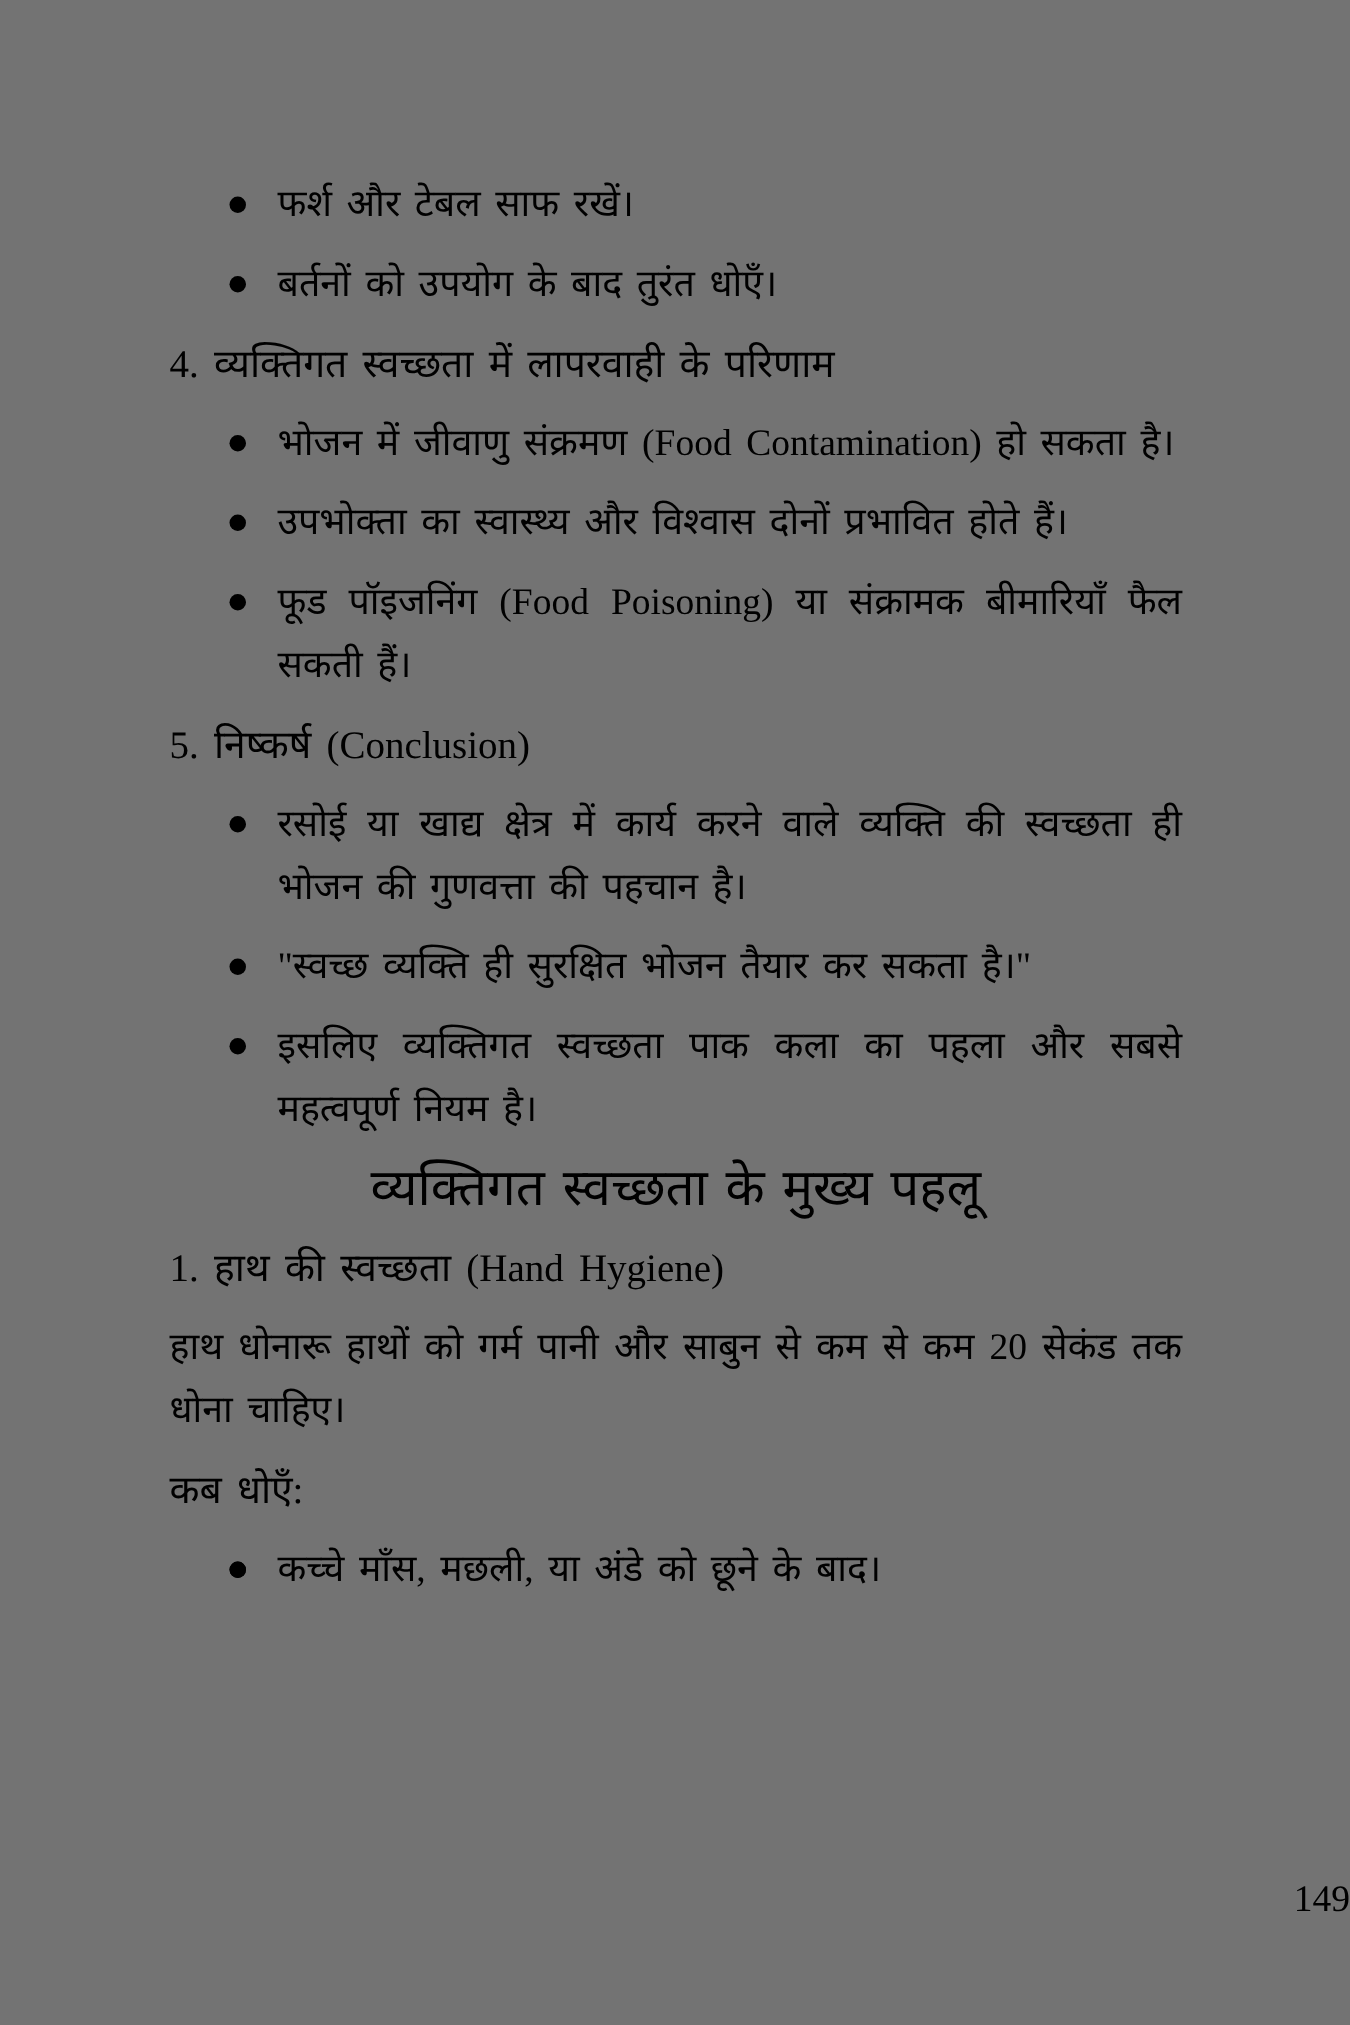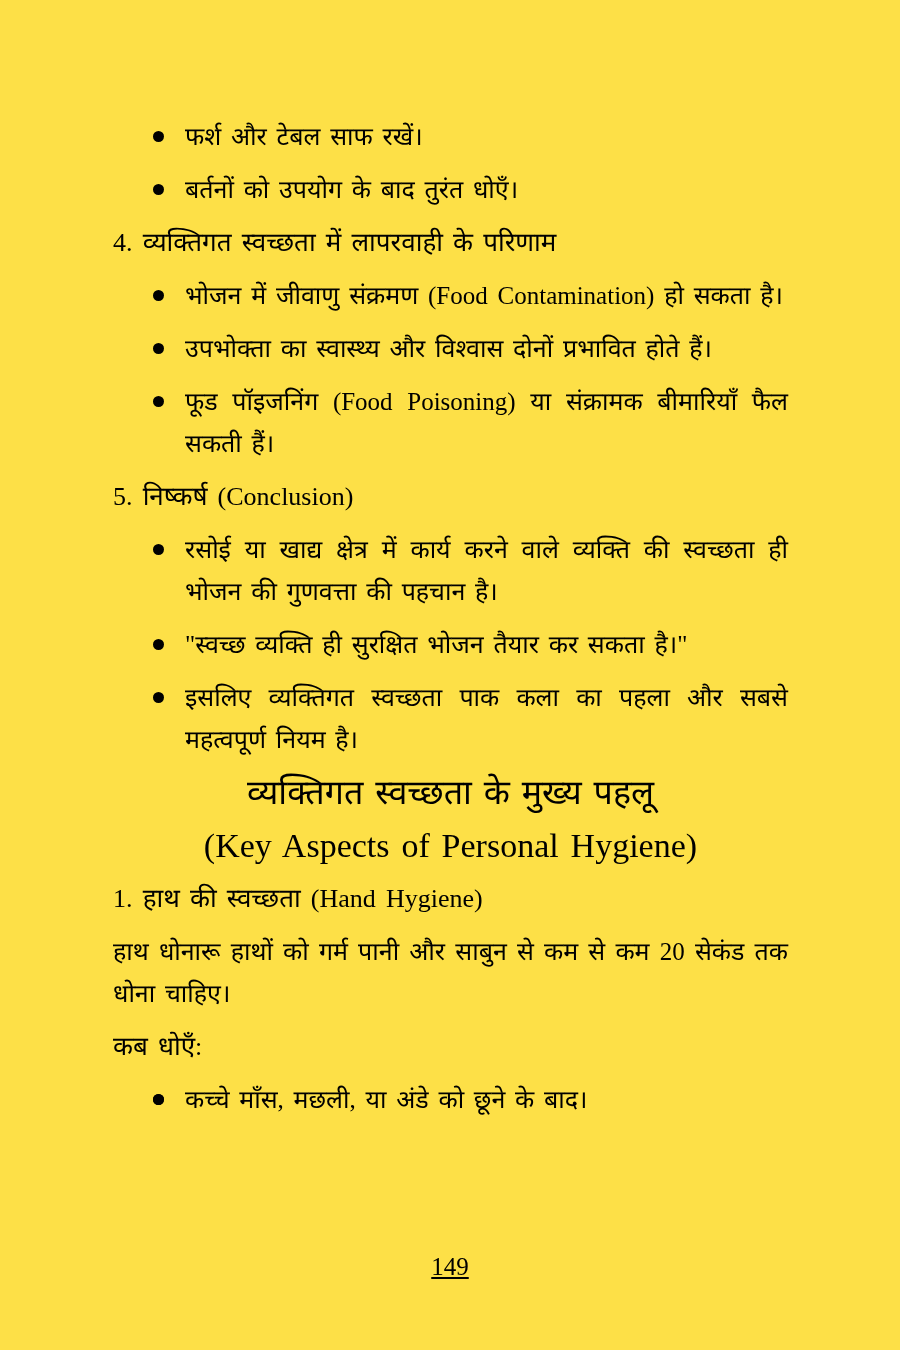--- a/index.html
+++ b/index.html
@@ -13,21 +13,21 @@
     font-family: "Liberation Serif", "DejaVu Serif", serif;
     color: #000000;
     overflow: hidden;
   }
   .page {
     position: relative;
     box-sizing: border-box;
     width: 900px;
     height: 1350px;
     padding: 116px 112px 0 113px;
-    background: #fde047;
+    background: #737373;
   }
   .block {
     font-size: 25px;
     line-height: 42px;
     margin: 0 0 11px 0;
     text-align: justify;
     word-spacing: 0.14em;
   }
   .heading {
     font-weight: normal;
@@ -59,24 +59,23 @@
     background: #000000;
   }
   .para {
     text-align: justify;
   }
   .page-number {
     position: absolute;
     top: 1252px;
     left: 0;
     width: 100%;
-    text-align: center;
+    text-align: right;
     font-size: 25px;
     line-height: 30px;
-    text-decoration: underline;
   }
 </style>
 </head>
 <body>
 
 <div class="page">
 
   <ul class="bullets">
     <li class="bullet block">
       <span class="dot"></span>
@@ -114,21 +113,20 @@
       <span class="dot"></span>
       <span>"स्वच्छ व्यक्ति ही सुरक्षित भोजन तैयार कर सकता है।"</span>
     </li>
     <li class="bullet block">
       <span class="dot"></span>
       <span>इसलिए व्यक्तिगत स्वच्छता पाक कला का पहला और सबसे महत्वपूर्ण नियम है।</span>
     </li>
   </ul>
 
   <h1 class="block center-heading">व्यक्तिगत स्वच्छता के मुख्य पहलू</h1>
-  <h1 class="block center-heading">(Key Aspects of Personal Hygiene)</h1>
 
   <h2 class="block heading">1. हाथ की स्वच्छता (Hand Hygiene)</h2>
   <p class="block para">हाथ धोनारू हाथों को गर्म पानी और साबुन से कम से कम 20 सेकंड तक धोना चाहिए।</p>
   <h3 class="block heading">कब धोएँ:</h3>
   <ul class="bullets">
     <li class="bullet block">
       <span class="dot"></span>
     </li>
     <li class="bullet block">
       <span class="dot"></span>

